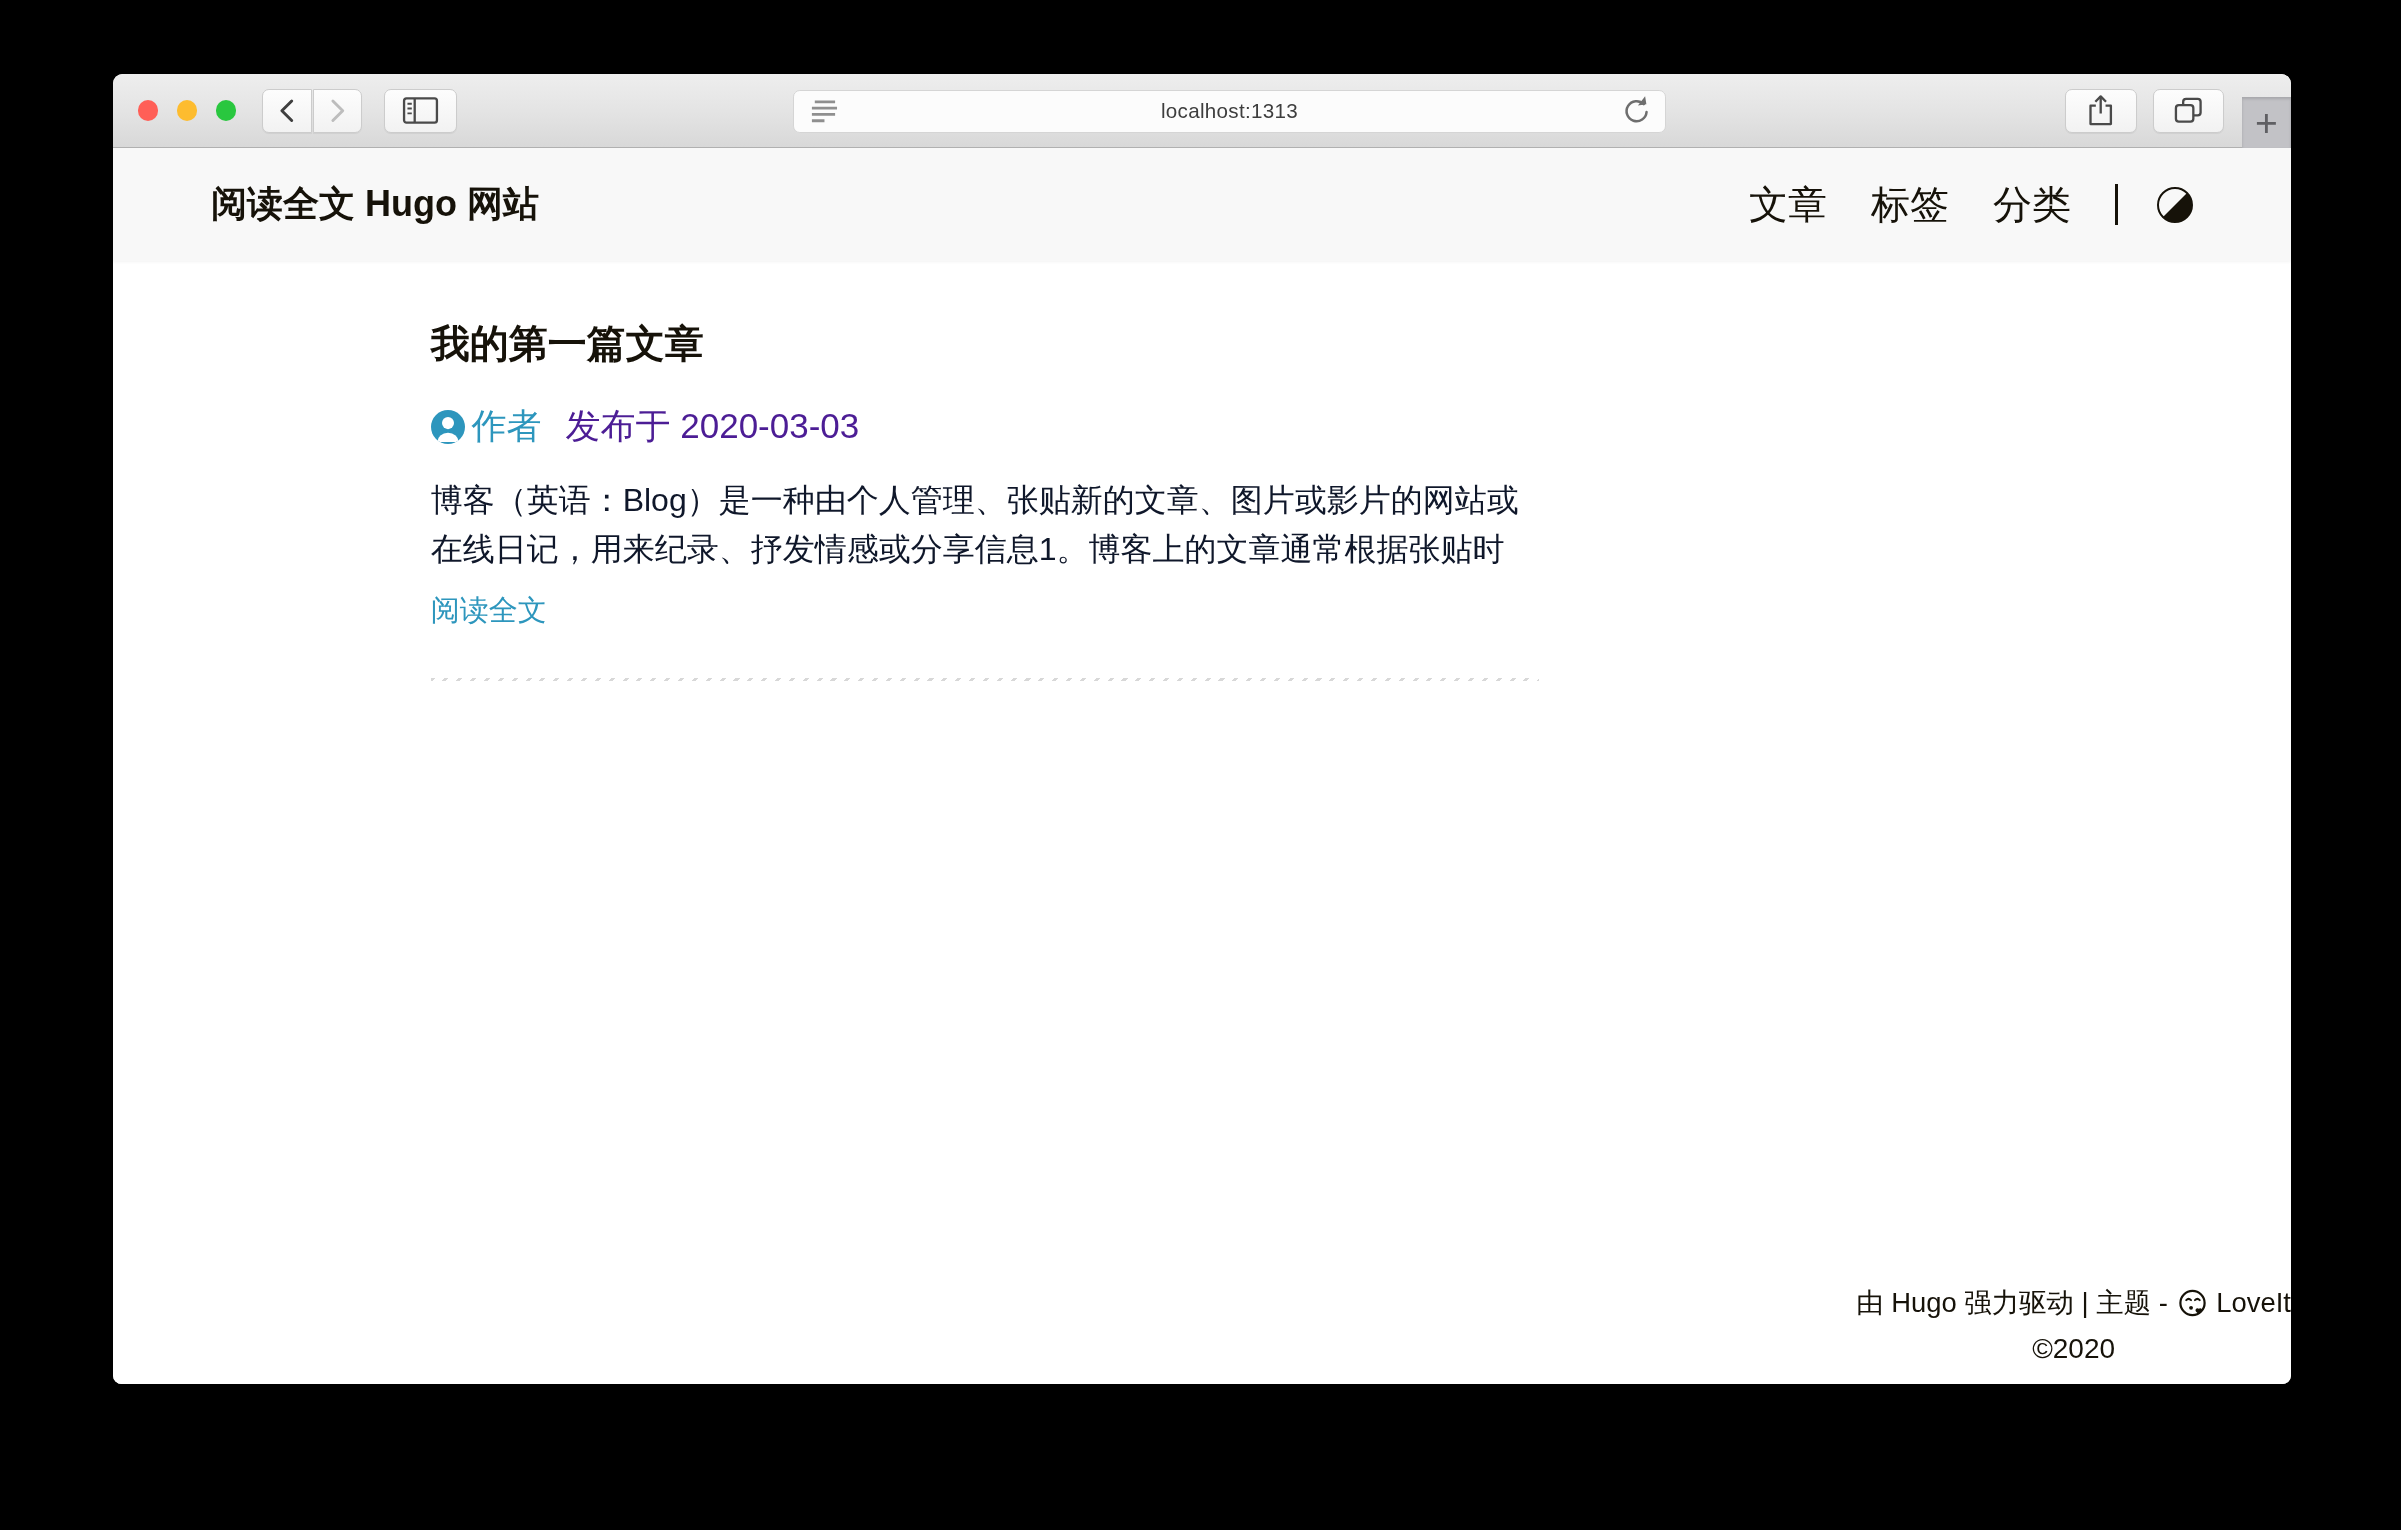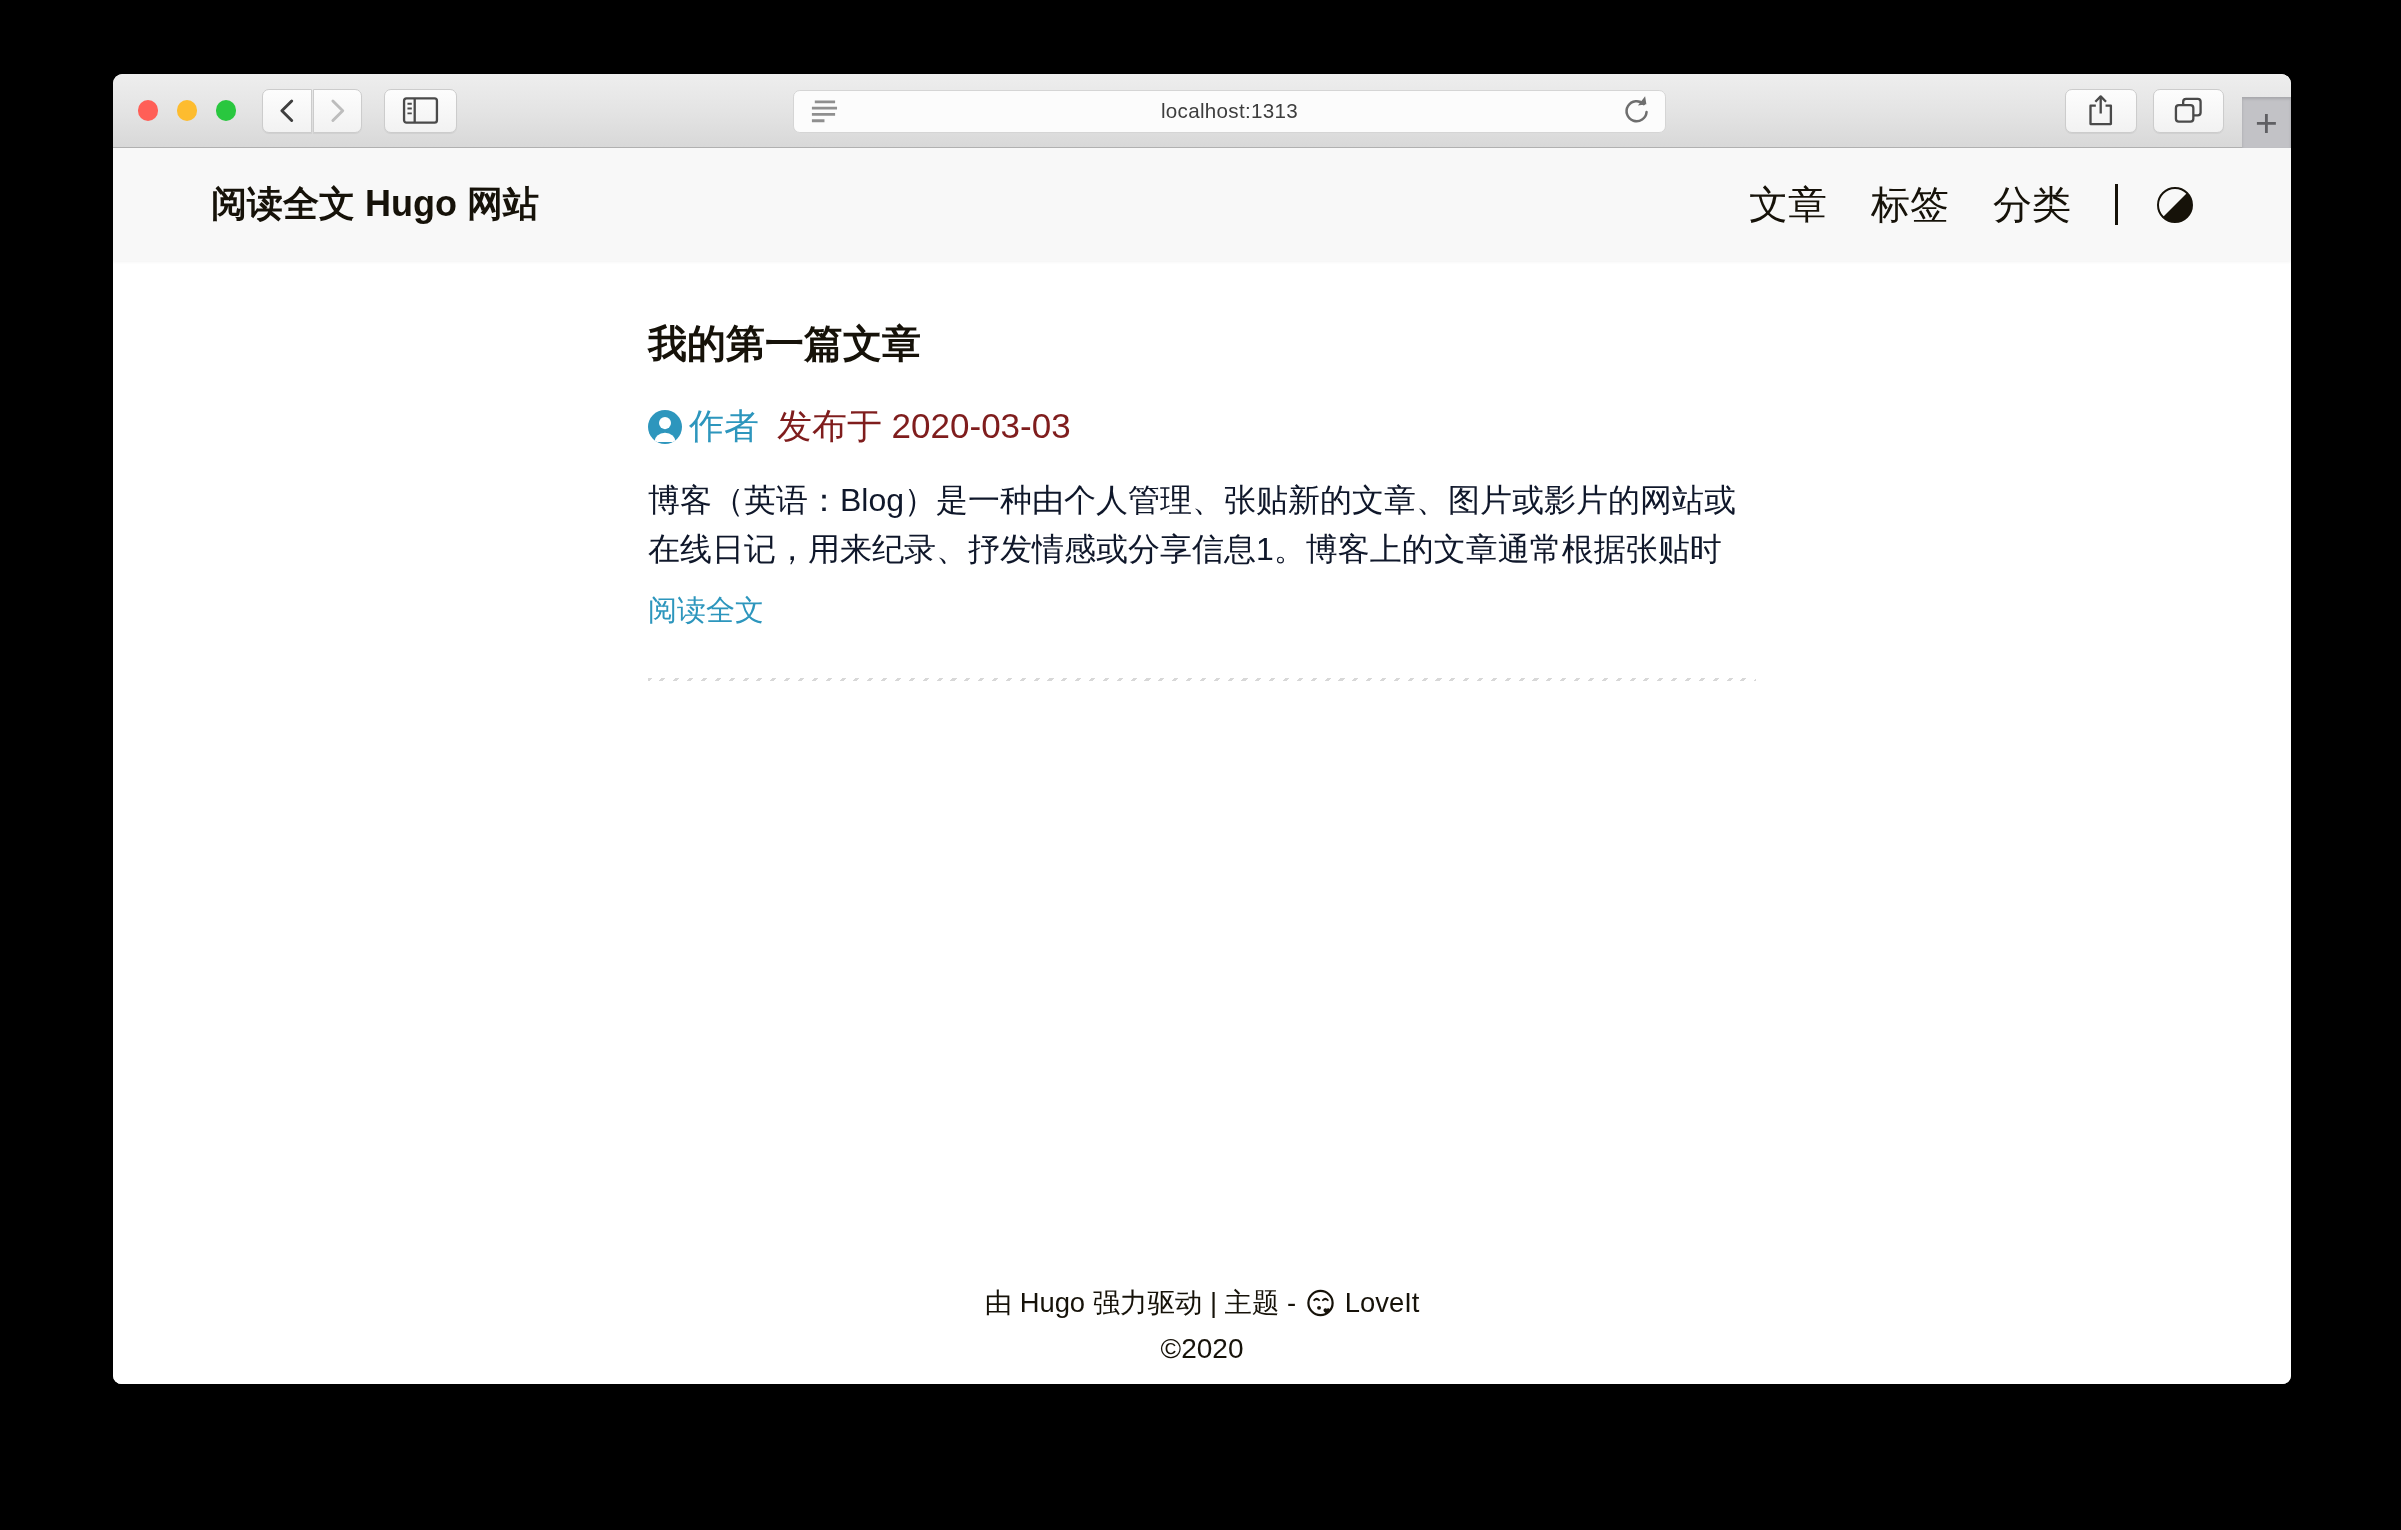--- a/index.html
+++ b/index.html
@@ -61,26 +61,26 @@
   .site-nav{display:flex;align-items:center;font-size:39px;color:#161209;text-align:center;}
   .nav-item{margin-left:44px;cursor:pointer;color:#161209;text-decoration:none;}
   .nav-item:first-child{margin-left:0;}
   .nav-divider{width:2.9px;height:41px;background:#161209;margin:0 39px 0 44px;}
   .theme-toggle{
     width:36px;height:36px;border-radius:50%;box-sizing:border-box;
     border:2.9px solid #161209;cursor:pointer;
     background:linear-gradient(135deg,#f8f8f8 49%,#161209 51%);
   }
   
-  .content{flex:1;background:#fff;display:flex;flex-direction:column;}
+  .content{flex:1;background:#fff;display:flex;flex-direction:row;}
   .post-list{width:1108px;margin:56px auto 0;}
   .post-title{font-size:39px;font-weight:700;color:#161209;margin:0;cursor:pointer;}
   .post-meta{margin-top:32px;display:flex;align-items:center;font-size:35px;}
   .author-name{color:#2d96bd;margin:0 0 0 6.9px;cursor:pointer;text-decoration:none;}
-  .post-date{color:#7f1d1d;margin-left:18px;}
+  .post-date{color:#4c1d95;margin-left:24px;}
   .post-summary{margin-top:25.5px;font-size:32px;line-height:49px;color:#0f172a;}
   .read-more{display:inline-block;margin-top:17.6px;font-size:29px;color:#2d96bd;cursor:pointer;text-decoration:none;}
   .post-divider{
     margin-top:47px;height:2.9px;
     background:repeating-linear-gradient(135deg,#d8d8d8 0 2.9px,transparent 2.9px 9.8px);
   }
   
   .site-footer{margin-top:auto;text-align:center;padding-bottom:11.8px;color:#161209;font-size:27.4px;line-height:46px;}
   .powered-line{display:flex;align-items:center;justify-content:center;gap:8.8px;}
   .copyright-line{font-size:28px;}

